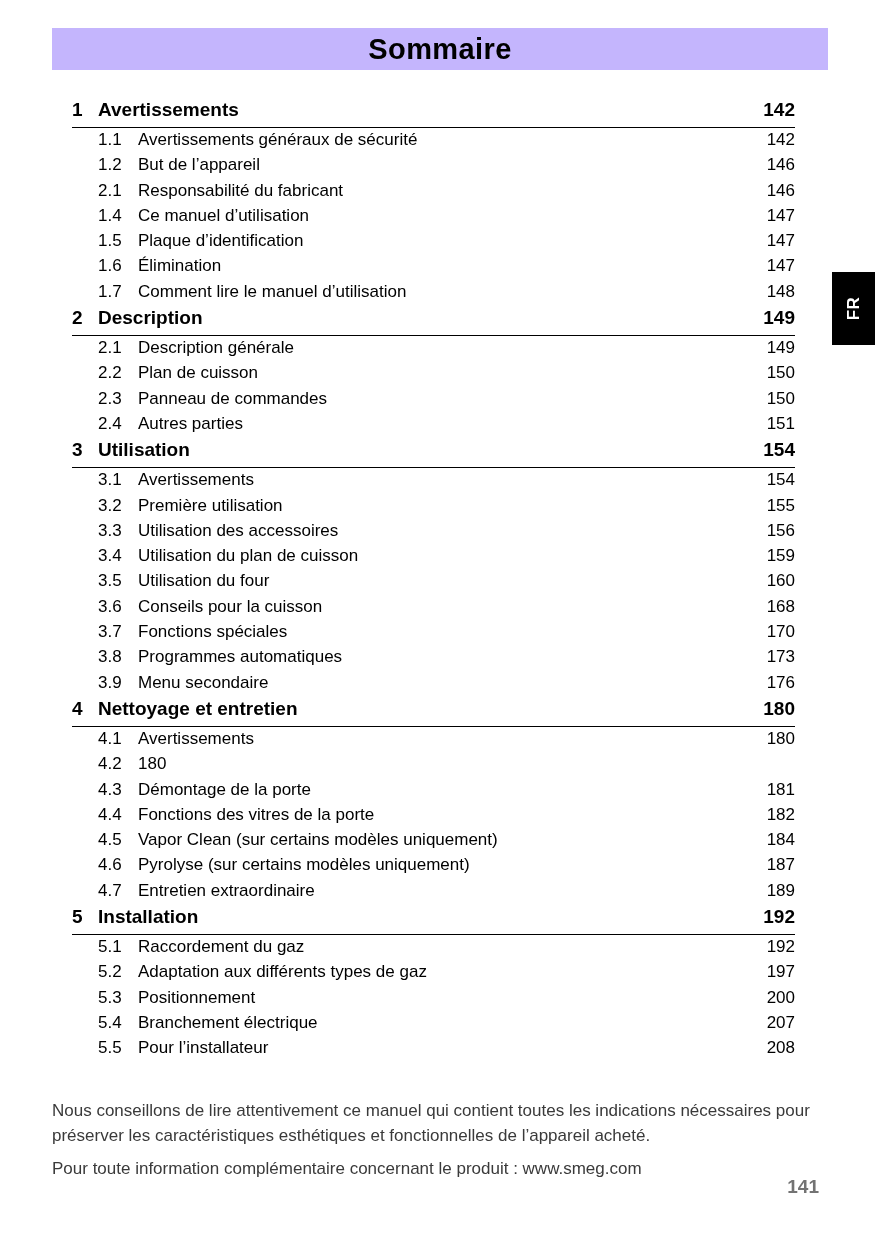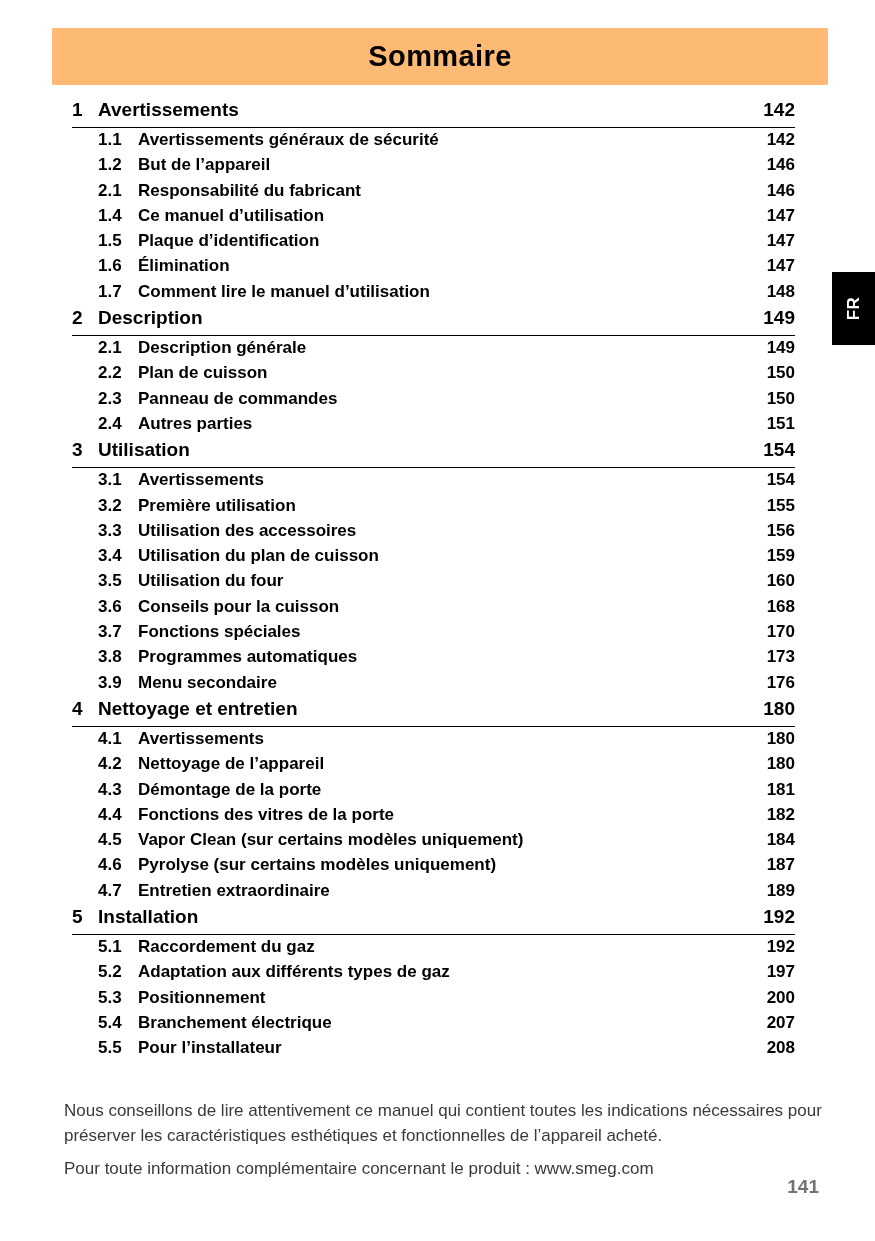--- a/index.html
+++ b/index.html
@@ -15,22 +15,22 @@
     color: #000000;
     overflow: hidden;
   }
 
   
   .banner {
     position: absolute;
     left: 52px;
     top: 28px;
     width: 776px;
-    height: 57px;
-    background: #fdba74;
+    height: 42px;
+    background: #c4b5fd;
     display: flex;
     align-items: center;
     justify-content: center;
   }
   .banner-title {
     font-size: 29px;
     font-weight: bold;
     letter-spacing: 0.4px;
     color: #000;
   }
@@ -99,21 +99,21 @@
     height: 0;
     border-top: 1.3px solid #000000;
     margin: 1px 80px 2px 72px;
   }
 
   
   .row.lvl2 {
     padding-left: 98px;
     padding-right: 80px;
     font-size: 17px;
-    font-weight: bold;
+    font-weight: normal;
     height: 25.3px;
   }
   .row.lvl2 .num {
     width: 40px;
     flex: 0 0 40px;
   }
   .row.lvl2 .label { flex: 1 1 auto; }
   .row.lvl2 .page {
     flex: 0 0 auto;
     text-align: right;
@@ -124,21 +124,21 @@
   .footer-note {
     position: absolute;
     left: 52px;
     top: 1098px;
     width: 772px;
     font-size: 17px;
     color: #3a3a3a;
     line-height: 25px;
   }
   .footer-note p {
-    margin: 0 0 8px 12px;
+    margin: 0 0 8px 0;
   }
   .footer-note p:last-child { margin-bottom: 0; }
 
   .page-number {
     position: absolute;
     right: 56px;
     top: 1176px;
     font-size: 19px;
     color: #737373;
     font-weight: bold;
@@ -287,21 +287,20 @@
         <span class="page">180</span>
       </div>
       <div class="rule"></div>
       <div class="row lvl2">
         <span class="num">4.1</span>
         <span class="label">Avertissements</span>
         <span class="page">180</span>
       </div>
       <div class="row lvl2">
         <span class="num">4.2</span>
-        <span class="label">Nettoyage de l’appareil</span>
         <span class="page">180</span>
       </div>
       <div class="row lvl2">
         <span class="num">4.3</span>
         <span class="label">Démontage de la porte</span>
         <span class="page">181</span>
       </div>
       <div class="row lvl2">
         <span class="num">4.4</span>
         <span class="label">Fonctions des vitres de la porte</span>

